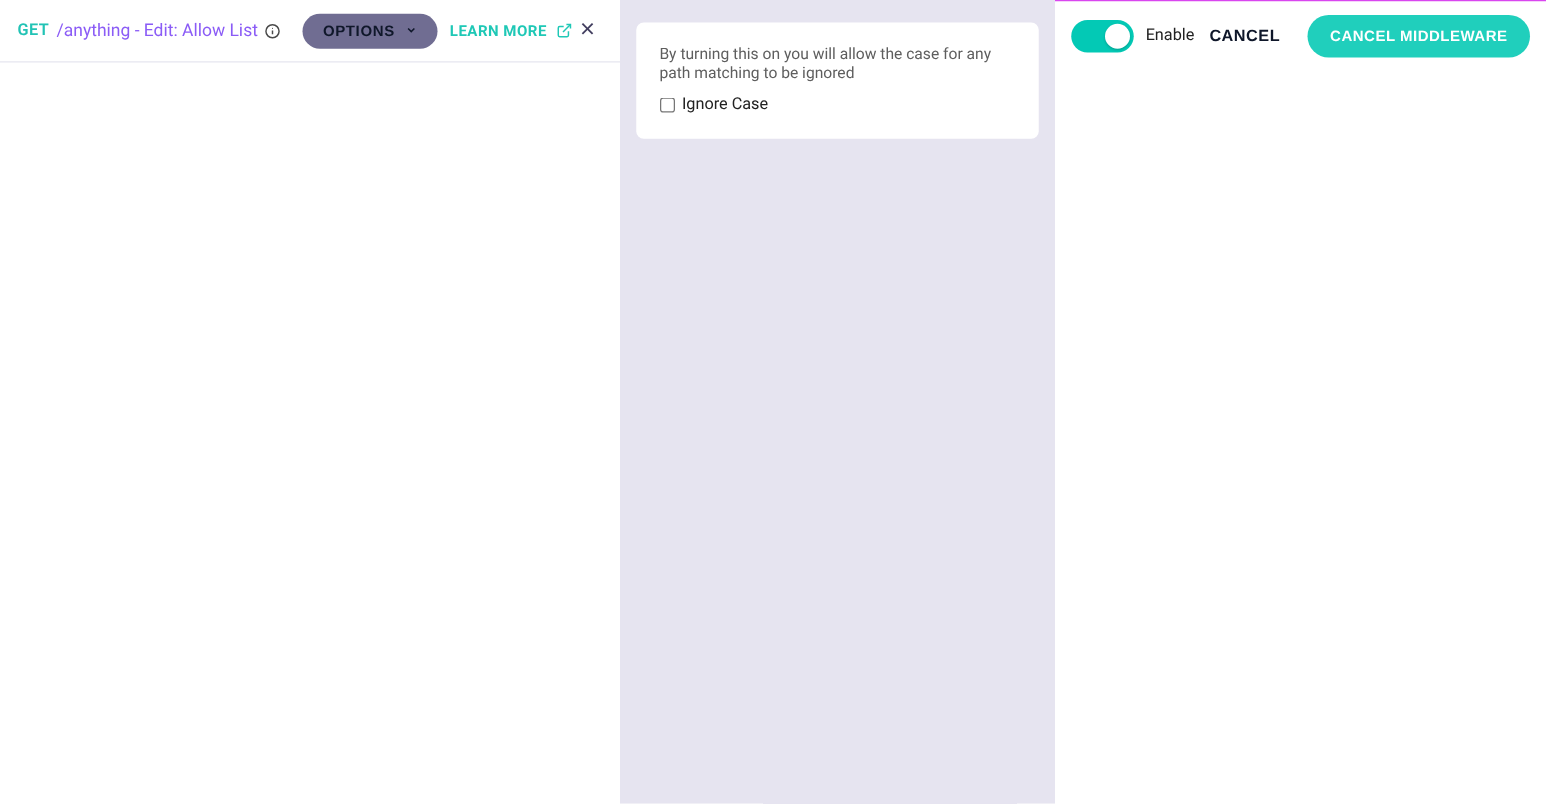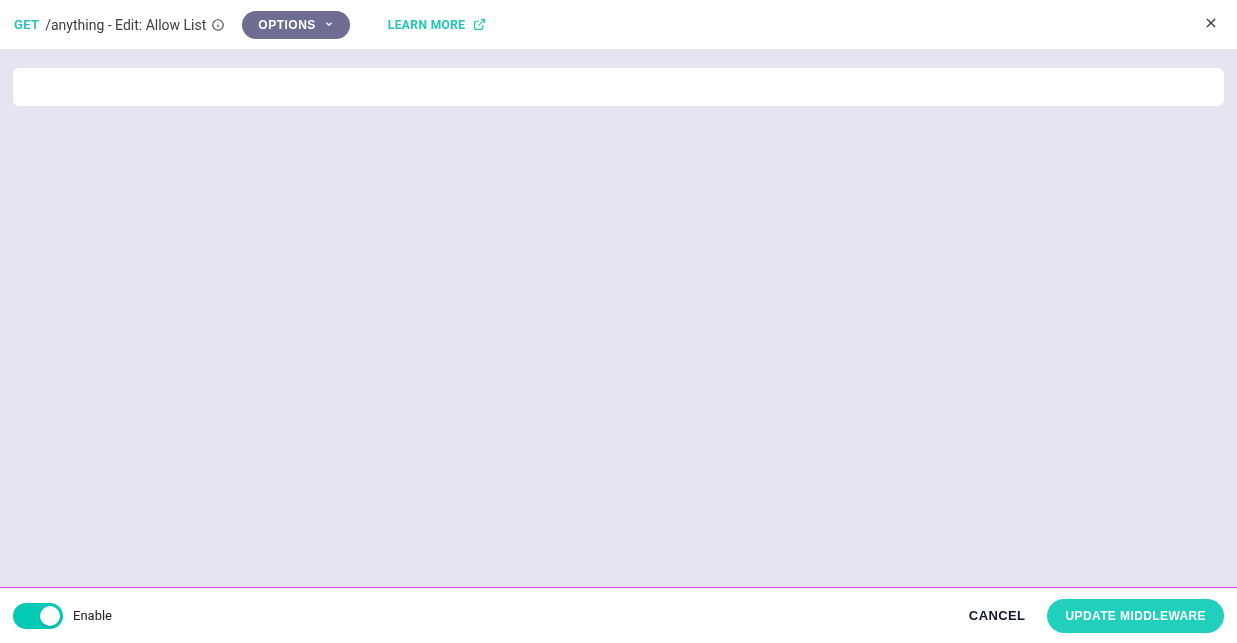--- a/index.html
+++ b/index.html
@@ -1,27 +1,27 @@
 <!DOCTYPE html>
 <html><head>
 <meta charset="utf-8">
 <style>
   * { box-sizing: border-box; margin: 0; padding: 0; }
   html, body { width: 1237px; height: 643px; font-family: -apple-system, BlinkMacSystemFont, "Segoe UI", Roboto, "Helvetica Neue", Arial, sans-serif; background: #fff; color: #1a1a1a; overflow: hidden; }
-  .page { display: flex; flex-direction: column; height: 643px; }
+  .page { display: flex; flex-direction: row; height: 643px; }
 
   
   .header { display: flex; align-items: center; height: 50px; padding: 0 14px; border-bottom: 1px solid #e6e6ef; background: #fff; }
   .method-badge { font-size: 13px; font-weight: 600; letter-spacing: 0.3px; color: #22c3b5; margin-right: 6px; }
-  .title-text { font-size: 14px; color: #404040; }
+  .title-text { font-size: 14px; color: #8b5cf6; }
   .info-icon { display: inline-flex; align-items: center; justify-content: center; width: 16px; height: 16px; margin-left: 4px; color: #4a4a4a; }
   .info-icon svg { width: 14px; height: 14px; }
-  .options-btn { display: inline-flex; align-items: center; margin-left: 16px; padding: 7px 16px; border: none; border-radius: 18px; background: #706d92; color: #ffffff; font-size: 12px; font-weight: 700; letter-spacing: 0.5px; cursor: pointer; }
+  .options-btn { display: inline-flex; align-items: center; margin-left: 16px; padding: 7px 16px; border: none; border-radius: 18px; background: #706d92; color: #0f172a; font-size: 12px; font-weight: 700; letter-spacing: 0.5px; cursor: pointer; }
   .options-btn .chev { margin-left: 8px; }
-  .learn-more { display: inline-flex; align-items: center; margin-left: 38px; color: #1fc8b6; font-size: 12px; font-weight: 700; letter-spacing: 0.4px; cursor: pointer; text-decoration: none; }
+  .learn-more { display: inline-flex; align-items: center; margin-left: 10px; color: #1fc8b6; font-size: 12px; font-weight: 700; letter-spacing: 0.4px; cursor: pointer; text-decoration: none; }
   .learn-more .ext { margin-left: 7px; display: inline-flex; }
   .spacer { flex: 1; }
   .close-btn { width: 24px; height: 24px; display: inline-flex; align-items: center; justify-content: center; color: #413d5e; cursor: pointer; font-size: 18px; font-weight: 600; background: transparent; border: none; }
 
   
   .body-area { flex: 1; background: #e6e4f0; padding: 18px 13px; overflow: auto; }
   .card { background: #fff; border-radius: 6px; padding: 18px 19px 20px 19px; }
   .card-title { font-size: 15px; color: #222; margin-bottom: 6px; }
   .card-desc { font-size: 12.5px; color: #5e5e5e; margin-bottom: 10px; }
   .checkbox-row { display: flex; align-items: center; gap: 6px; font-size: 13px; color: #222; }
@@ -78,26 +78,31 @@
         <svg width="14" height="14" viewBox="0 0 24 24" fill="none" stroke="currentColor" stroke-width="2.5">
             <line x1="5" y1="5" x2="19" y2="19"></line>
             <line x1="19" y1="5" x2="5" y2="19"></line>
           </svg>
       </span>
     </button>
   </div>
 
   <div class="body-area">
     <div class="card">
+      <div class="card-desc">By turning this on you will allow the case for any path matching to be ignored</div>
+      <label class="checkbox-row">
+        <input type="checkbox" style="">
+        <span>Ignore Case</span>
+      </label>
     </div>
   </div>
 
   <div class="footer">
     <div class="toggle">
       <div class="knob"></div>
     </div>
     <span class="toggle-label">Enable</span>
     <span class="spacer"></span>
     <button class="cancel-btn">CANCEL</button>
-    <button class="update-btn">UPDATE MIDDLEWARE</button>
+    <button class="update-btn">CANCEL MIDDLEWARE</button>
   </div>
 
 </div>
 
 </body></html>

